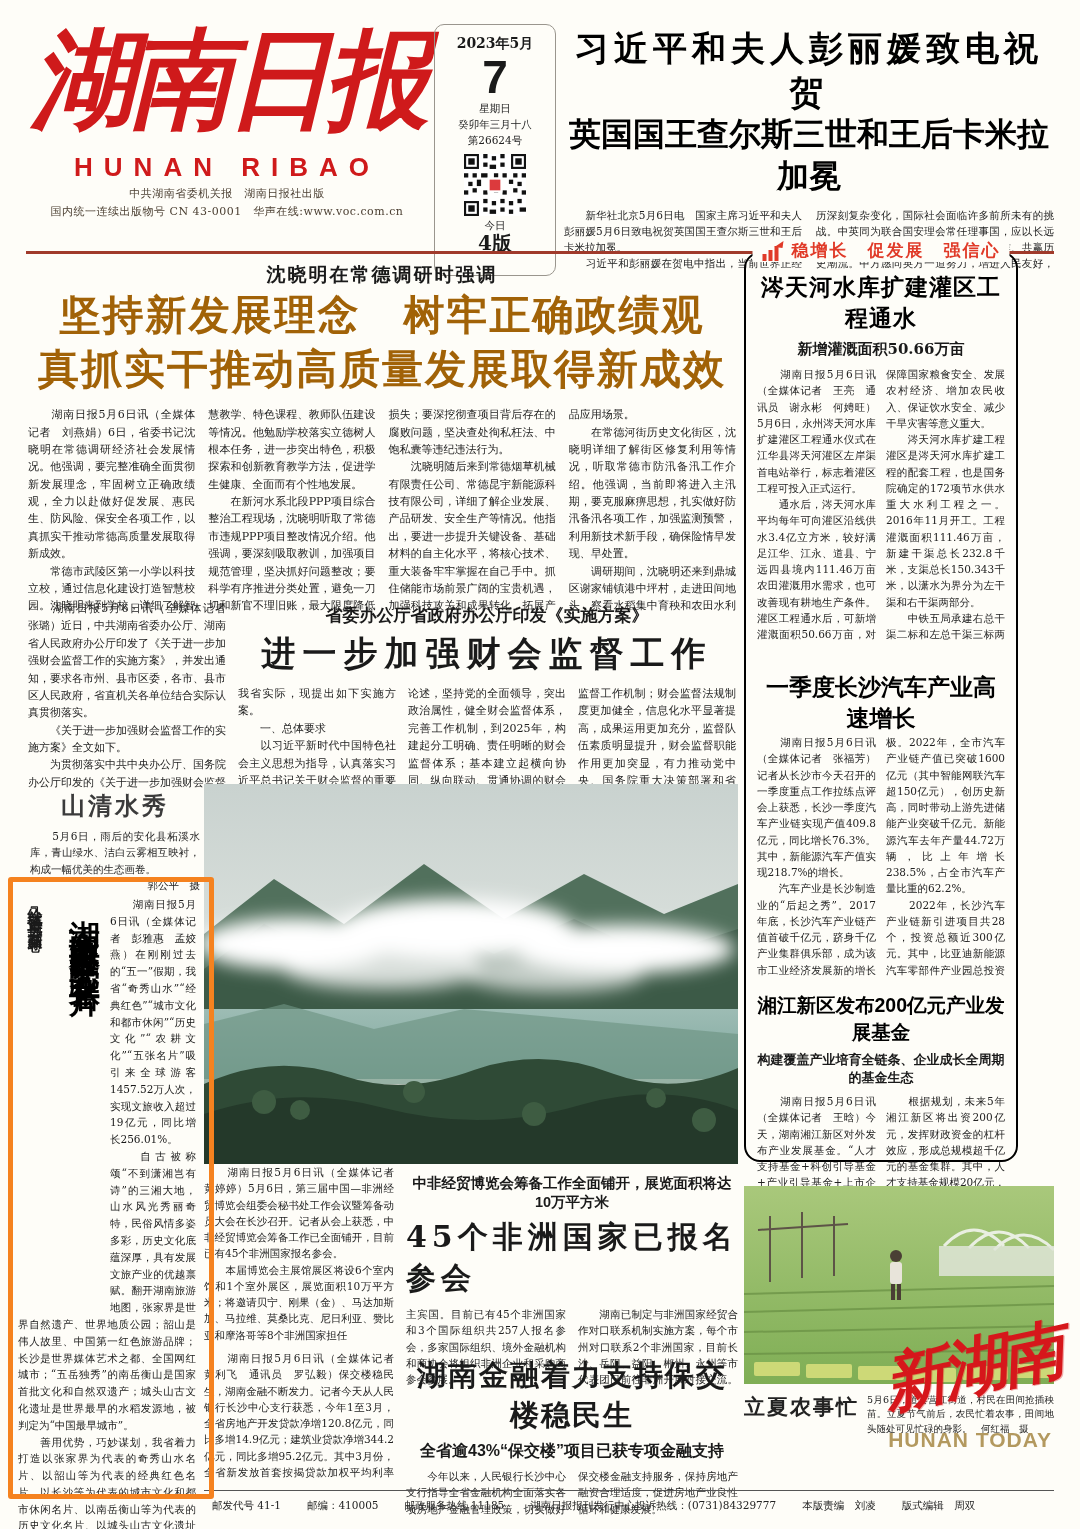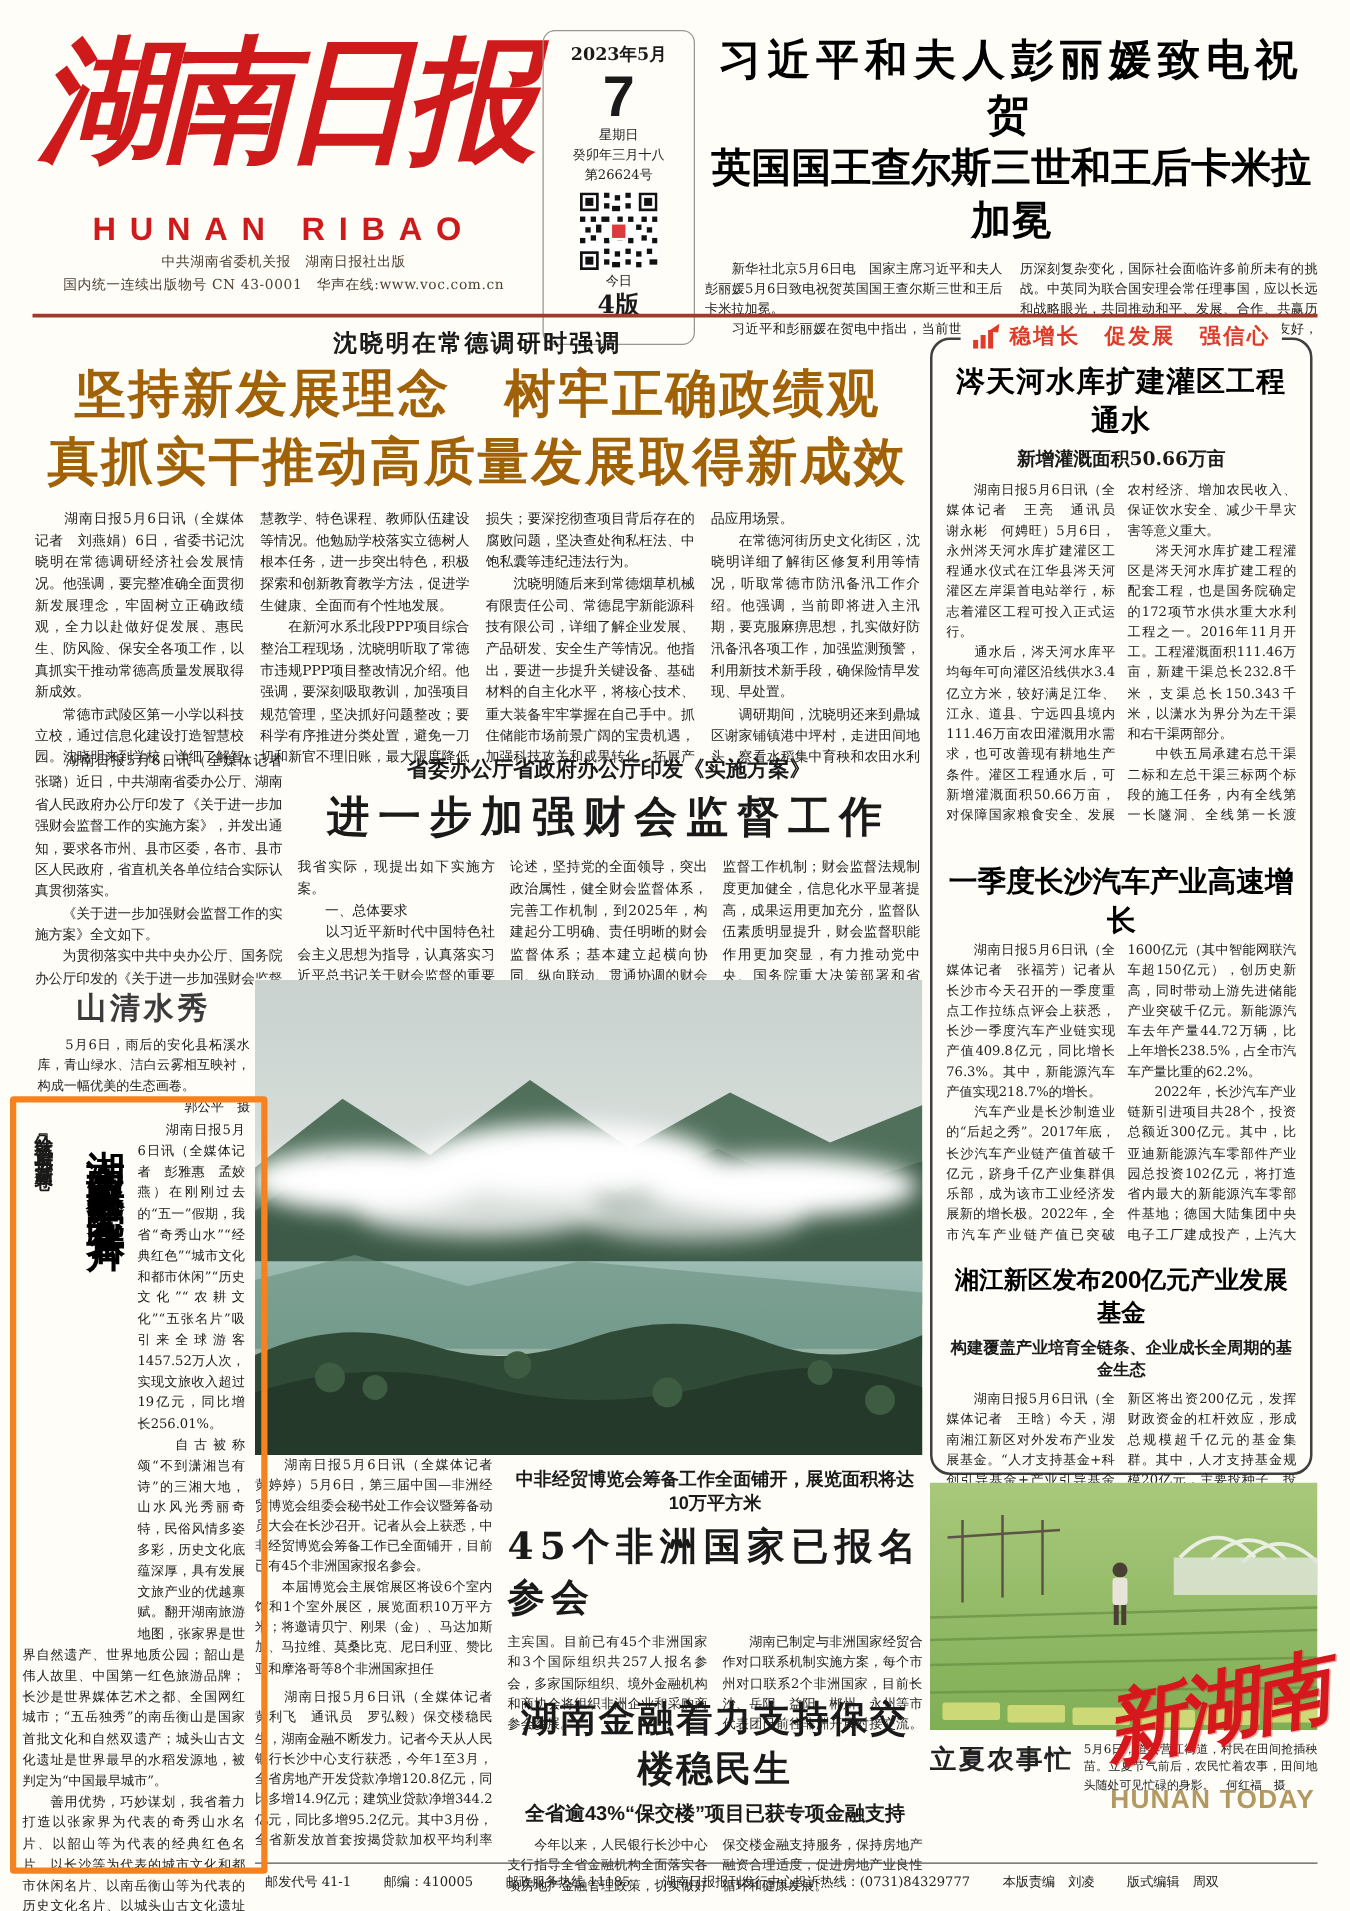--- a/index.html
+++ b/index.html
@@ -11,21 +11,21 @@
   .just{text-align:justify;text-justify:inter-ideograph;}
   .bodytxt{font-size:11px;line-height:1.58;color:#222;}
   .smbody{font-size:10.5px;line-height:1.55;color:#222;}
   .clip{overflow:hidden;}
 
   
   #masthead{left:26px;top:10px;width:402px;height:238px;text-align:center;}
   #mast-title{font-size:104px;line-height:1.35;font-weight:bold;font-style:italic;
               color:#cf1a1b;letter-spacing:-6px;font-family:"DejaVu Serif",serif;
               transform:scaleY(1.04);}
-  #mast-latin{font-size:26px;font-weight:bold;color:#cf1a1b;letter-spacing:11px;margin-top:18px;}
+  #mast-latin{font-size:26px;font-weight:bold;color:#cf1a1b;letter-spacing:11px;margin-top:2px;}
   .mast-line{font-size:11px;color:#4c4033;margin-top:3px;letter-spacing:.5px;}
 
   
   #datebox{left:434px;top:24px;width:122px;height:252px;border:1.5px solid #9a968e;
            border-radius:10px;text-align:center;padding-top:10px;box-sizing:border-box;}
   #db-ym{font-size:14px;font-weight:bold;}
   #db-day{font-size:46px;font-weight:bold;line-height:1.05;font-family:"Liberation Sans",sans-serif;}
   .db-sm{font-size:10.5px;color:#222;line-height:1.5;}
   #db-qr{margin:5px auto 2px;display:block;}
   #db-pages{font-size:20px;font-weight:bold;line-height:1;}
@@ -84,21 +84,21 @@
 
   
   #finance{left:204px;top:1350px;width:534px;height:130px;display:flex;}
   #fi-intro{width:190px;flex:none;height:130px;}
   #fi-right{flex:1;padding-left:12px;}
   #fi-headline{text-align:center;font-size:29px;font-weight:bold;letter-spacing:2px;margin-top:6px;}
   #fi-subhead{text-align:center;font-size:16px;font-weight:bold;margin:5px 0 6px;}
   #fi-body{column-count:2;column-gap:12px;height:54px;}
 
   
-  #rightcol{left:744px;top:270px;width:306px;height:910px;border:2px solid #404040;
+  #rightcol{left:744px;top:252px;width:274px;height:910px;border:2px solid #000000;
             border-radius:16px;box-sizing:border-box;padding:16px 11px 8px;}
   #badge{position:absolute;top:-15px;left:50%;transform:translateX(-50%);
          background:#fefdf8;padding:0 9px;display:flex;align-items:center;gap:6px;white-space:nowrap;}
   #badge-text{color:#e03a28;font-size:17px;font-weight:bold;letter-spacing:2px;}
   .rc-h{text-align:center;font-weight:bold;color:#000;font-family:"Liberation Sans",sans-serif;}
   #ct-headline{font-size:23px;letter-spacing:1px;margin-top:2px;}
   #ct-subhead{text-align:center;font-size:15px;font-weight:bold;margin:6px 0 7px;}
   #ct-body{column-count:2;column-gap:10px;height:292px;}
   #au-headline{font-size:23px;margin-top:14px;}
   #au-subhead{text-align:center;font-size:13.5px;font-weight:bold;margin:6px 6px 7px;line-height:1.5;}

